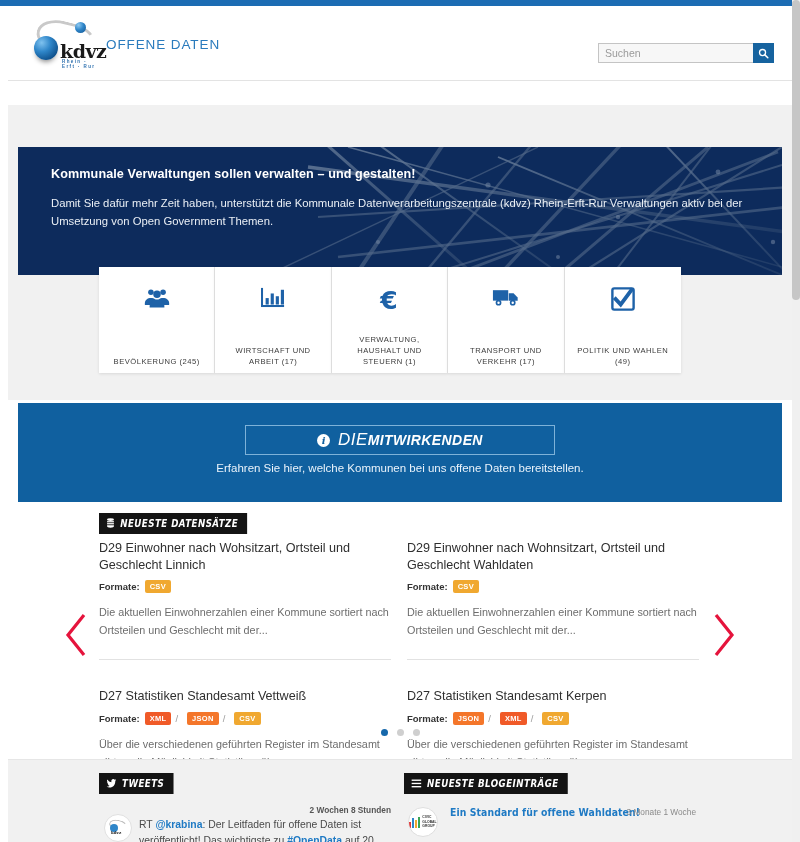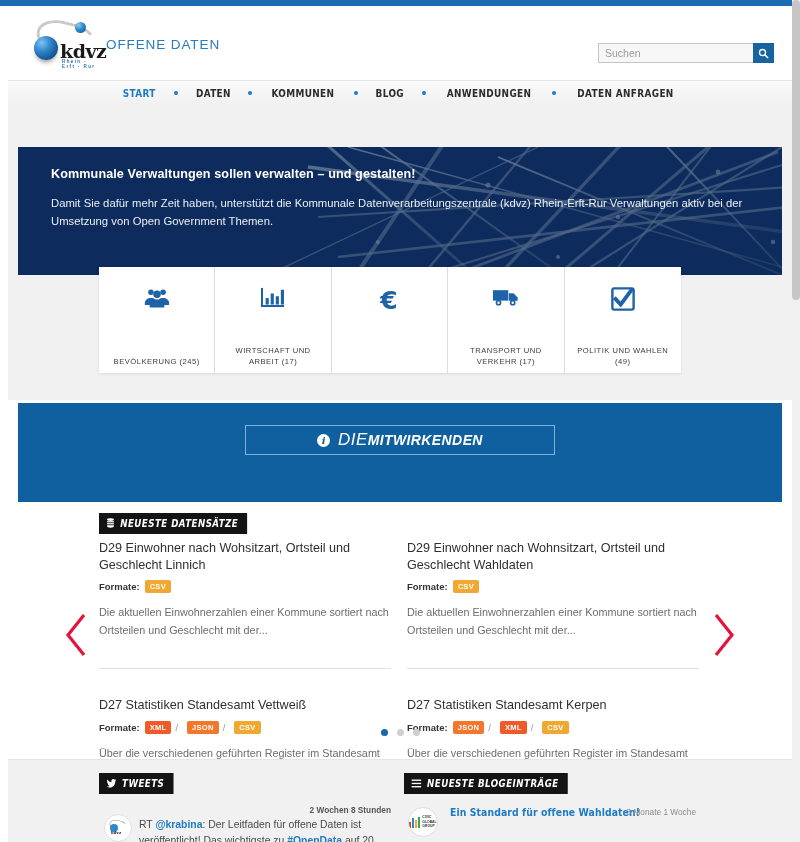--- a/index.html
+++ b/index.html
@@ -124,21 +124,21 @@
   .mit-btn .t2{color:#fff;font-style:italic;font-size:14px;font-weight:bold;letter-spacing:.4px;}
   .blueband .sub{
     position:absolute;top:59px;left:0;width:100%;text-align:center;color:#eaf3fb;font-size:11.5px;
   }
 
   
   .ds-tag-wrap{position:absolute;top:513px;left:99px;}
   .ds-area{position:absolute;top:540px;left:99px;width:600px;}
   .ds-cols{display:flex;gap:16px;}
   .ds-col{width:292px;}
-  .ds-item{border-bottom:1px solid #e2e2e2;padding-bottom:29px;margin-bottom:11px;}
+  .ds-item{border-bottom:1px solid #e2e2e2;padding-bottom:20px;margin-bottom:11px;}
   .ds-item:last-child{border-bottom:6px solid #f97316;margin-top:28px;}
   .ds-title{font-size:12.6px;color:#2f2f2f;line-height:16.5px;margin:0 0 7px 0;cursor:pointer;}
   .ds-formats{font-size:9.5px;color:#333;font-weight:bold;margin-bottom:10px;display:flex;align-items:center;flex-wrap:wrap;}
   .ds-formats .slash{color:#9a9a9a;margin:0 4px;font-weight:normal;}
   .badge{
     display:inline-block;color:#fff;font-size:7.5px;font-weight:bold;letter-spacing:.3px;
     padding:2px 5px;border-radius:2px;margin-left:5px;text-transform:uppercase;
   }
   .ds-formats .badge:first-of-type{margin-left:6px;}
   .ds-desc{font-size:10.8px;color:#6d6d6d;line-height:18px;}
@@ -208,35 +208,20 @@
       <input type="text" placeholder="Suchen" style="">
       <button class="search-btn">
         <svg width="11" height="11" viewBox="0 0 16 16">
           <circle cx="6.6" cy="6.6" r="4.4" fill="none" stroke="#fff" stroke-width="1.9"></circle>
           <line x1="10" y1="10" x2="14.3" y2="14.3" stroke="#fff" stroke-width="2.1" stroke-linecap="round"></line>
         </svg>
       </button>
     </div>
   </div>
 
-  <div class="nav">
-    <div class="nav-inner" id="nav-inner">
-        <span class="nav-item active">START</span>
-        <span class="nav-sep"></span>
-        <span class="nav-item">DATEN</span>
-        <span class="nav-sep"></span>
-        <span class="nav-item">KOMMUNEN</span>
-        <span class="nav-sep"></span>
-        <span class="nav-item">BLOG</span>
-        <span class="nav-sep"></span>
-        <span class="nav-item">ANWENDUNGEN</span>
-        <span class="nav-sep"></span>
-        <span class="nav-item">DATEN ANFRAGEN</span>
-      </div>
-  </div>
 
   <div class="grey-band"></div>
 
 
   <div class="hero">
     <svg class="hero-net" viewBox="0 0 764 128" preserveAspectRatio="none">
       <defs>
         <linearGradient id="ln" x1="0" y1="0" x2="1" y2="1">
           <stop offset="0" stop-color="#aab8c6" stop-opacity=".85"></stop>
           <stop offset="1" stop-color="#6f8296" stop-opacity=".35"></stop>
@@ -294,20 +279,21 @@
             <rect x="11.5" y="7" width="3.4" height="12"></rect>
             <rect x="17" y="10" width="3.4" height="9"></rect>
             <rect x="22.5" y="3" width="3.4" height="16"></rect>
           </svg></div>
         <div class="lbl">WIRTSCHAFT UND ARBEIT (17)</div>
       </div>
       <div class="cat">
         <div class="ico"><svg width="24" height="26" viewBox="0 0 24 26">
             <text x="12" y="22" font-family="DejaVu Sans, sans-serif" font-size="25" font-weight="bold" fill="#1e62a8" text-anchor="middle">€</text>
           </svg></div>
+        <div class="lbl">VERWALTUNG, HAUSHALT UND STEUERN (1)</div>
       </div>
       <div class="cat">
         <div class="ico"><svg width="28" height="20" viewBox="0 0 30 21" fill="#1e62a8">
             <path d="M1 3.2h16.4v11.2H1z" rx="1.4"></path>
             <path d="M18 6.6h5.1l4.4 4.5v3.3H18z"></path>
             <circle cx="7" cy="16.6" r="3.1"></circle>
             <circle cx="22.2" cy="16.6" r="3.1"></circle>
             <circle cx="7" cy="16.6" r="1.3" fill="#fff"></circle>
             <circle cx="22.2" cy="16.6" r="1.3" fill="#fff"></circle>
           </svg></div>
@@ -321,20 +307,21 @@
         <div class="lbl">POLITIK UND WAHLEN (49)</div>
       </div>
     </div>
 
   <div class="blueband">
     <div class="mit-btn">
       <span class="i-circle">i</span>
       <span class="t1">DIE</span>
       <span class="t2">MITWIRKENDEN</span>
     </div>
+    <div class="sub">Erfahren Sie hier, welche Kommunen bei uns offene Daten bereitstellen.</div>
   </div>
 
   <div class="ds-tag-wrap">
     <span class="tag">
       <span class="tagicon">
         <svg width="9" height="10" viewBox="0 0 12 14">
           <ellipse cx="6" cy="2.2" rx="5.2" ry="2" fill="#fff"></ellipse>
           <rect x="0.8" y="4.4" width="10.4" height="1.7" fill="#fff"></rect>
           <rect x="0.8" y="7.2" width="10.4" height="1.7" fill="#fff"></rect>
           <path d="M0.8 10.2 h10.4 v1.4 a5.2 2 0 0 1 -10.4 0 z" fill="#fff"></path>

